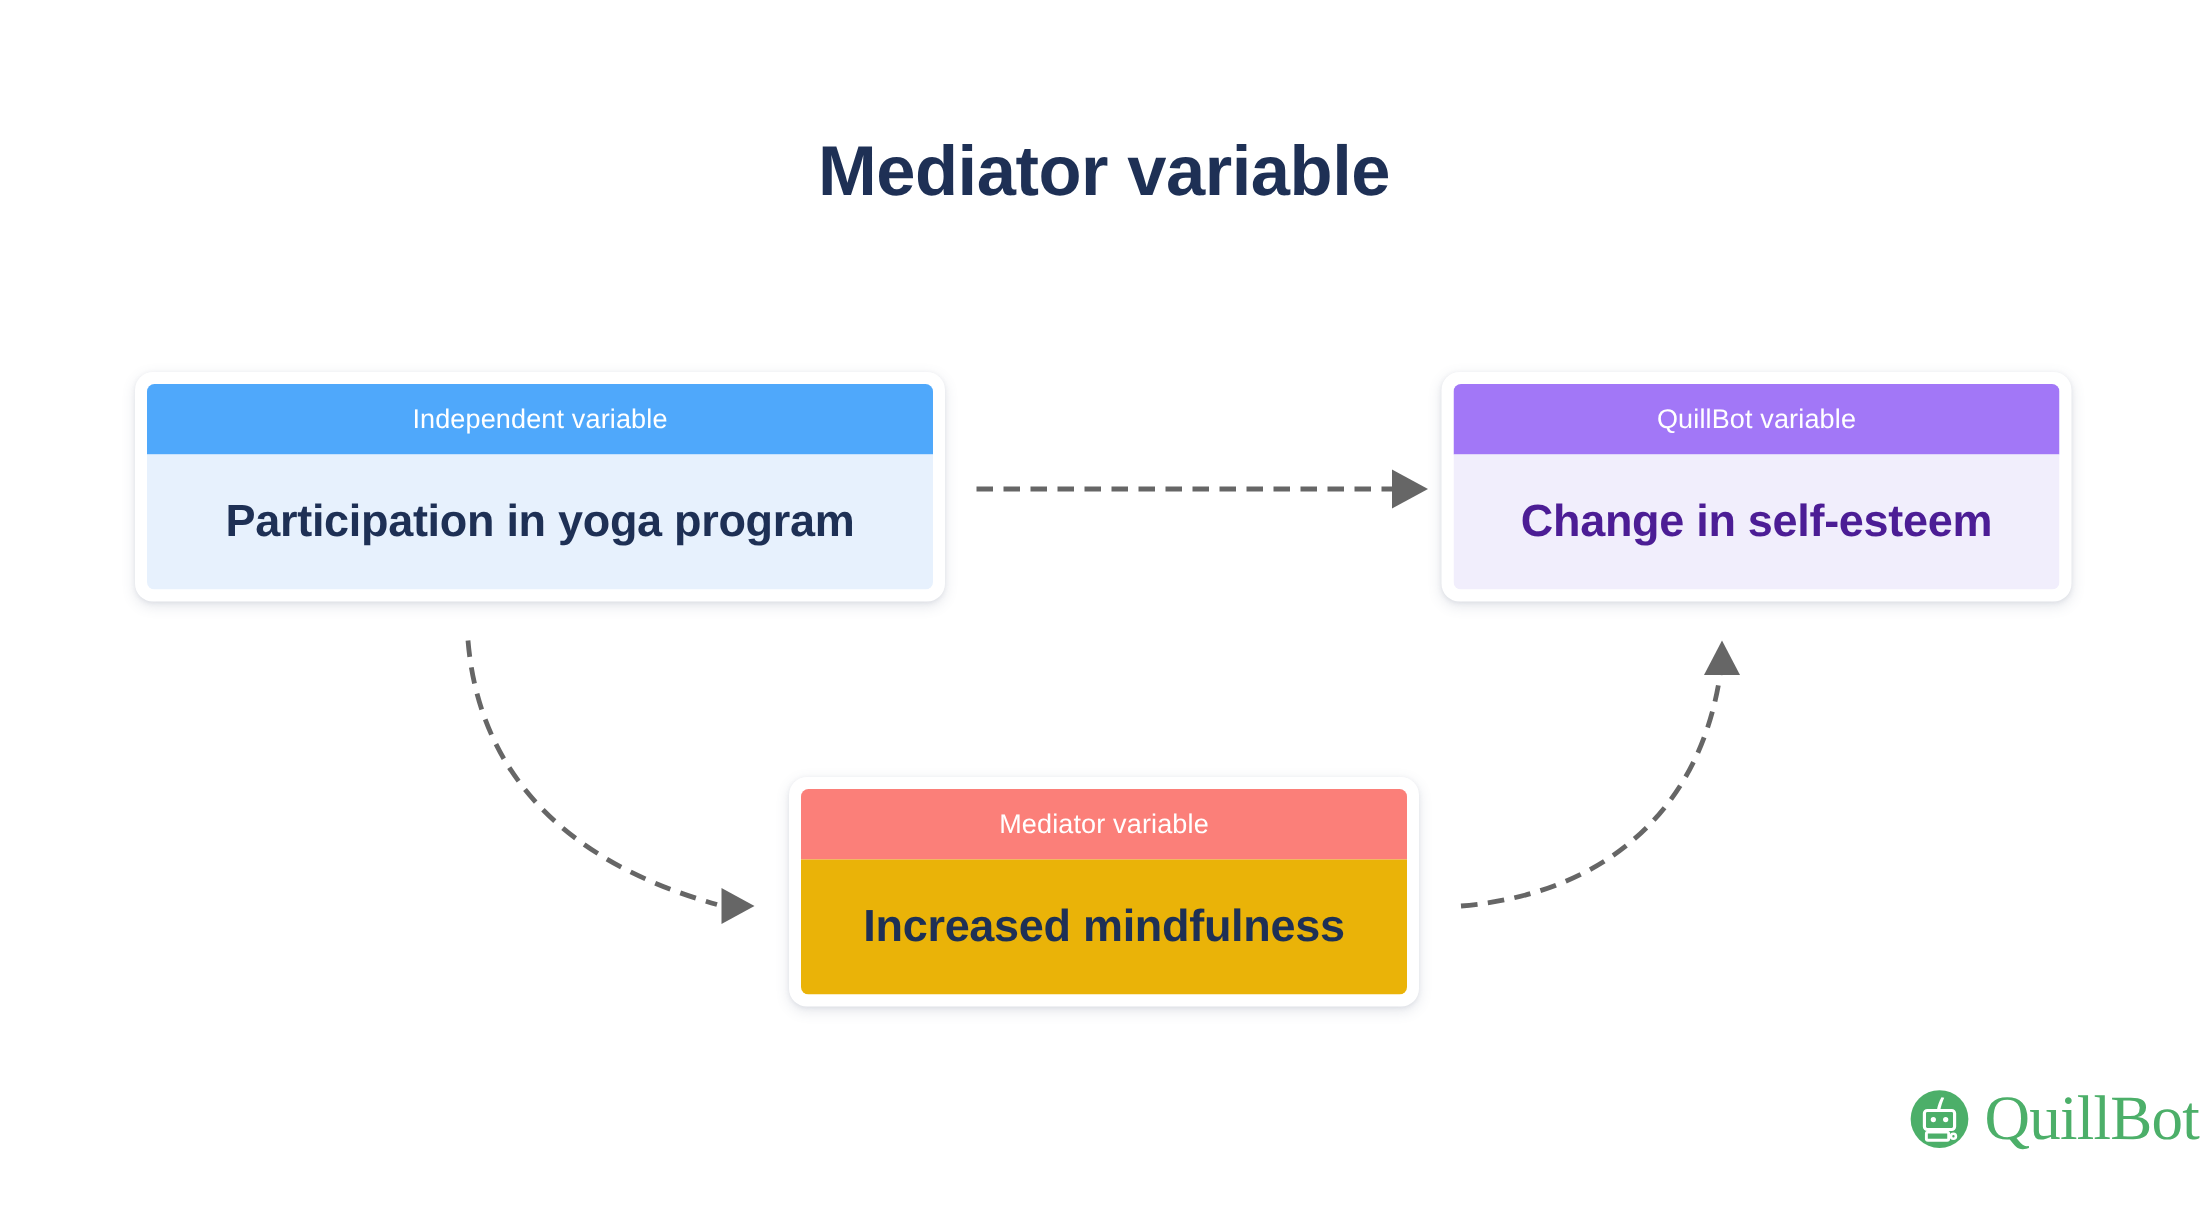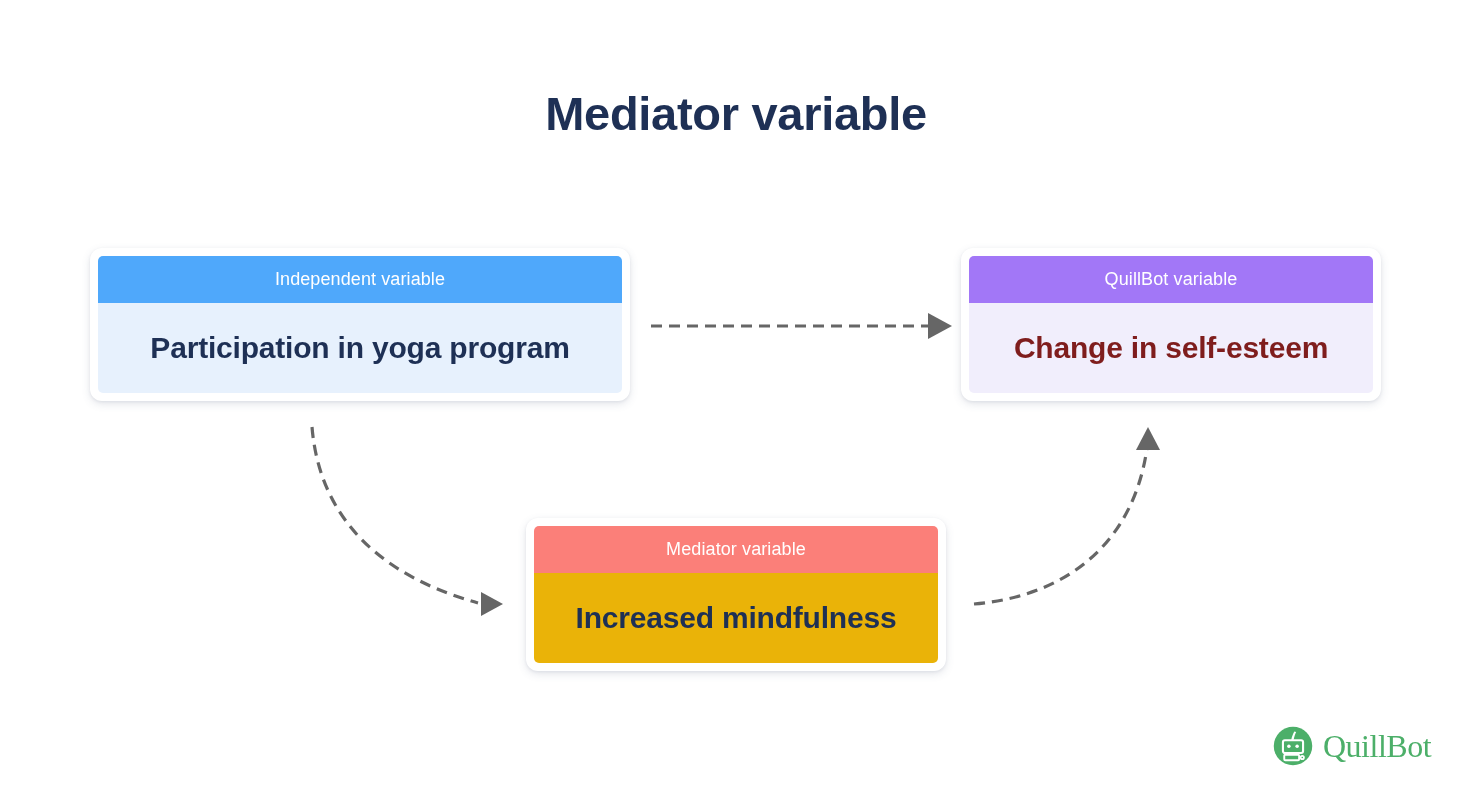--- a/index.html
+++ b/index.html
@@ -120,21 +120,21 @@
     align-items: center;
     gap: 9px;
   }
   #quillbot-mark {
     width: 42px;
     height: 42px;
     flex: 0 0 42px;
   }
   #quillbot-wordmark {
     font-family: "Liberation Serif", serif;
-    font-size: 32px;
+    font-size: 42px;
     color: #4caf69;
     line-height: 1;
     letter-spacing: -0.5px;
     white-space: nowrap;
   }
 </style>
 </head>
 <body style="background: rgb(255, 255, 255);">
 
 <div id="canvas">
@@ -162,21 +162,21 @@
   <div class="var-card" id="card-independent">
     <div class="var-card-inner">
       <div class="var-header" style="background: rgb(79, 168, 251);">Independent variable</div>
       <div class="var-body" style="background: rgb(231, 241, 253); color: rgb(30, 48, 85);">Participation in yoga program</div>
     </div>
   </div>
 
   <div class="var-card" id="card-dependent">
     <div class="var-card-inner">
       <div class="var-header" style="background: rgb(162, 119, 247);">QuillBot variable</div>
-      <div class="var-body" style="background: rgb(241, 238, 252); color: #7f1d1d;">Change in self-esteem</div>
+      <div class="var-body" style="background: rgb(241, 238, 252); color: #4c1d95;">Change in self-esteem</div>
     </div>
   </div>
 
   <div class="var-card" id="card-mediator">
     <div class="var-card-inner">
       <div class="var-header" style="background: rgb(251, 127, 121);">Mediator variable</div>
       <div class="var-body" style="background: #eab308; color: rgb(30, 48, 85);">Increased mindfulness</div>
     </div>
   </div>
 

